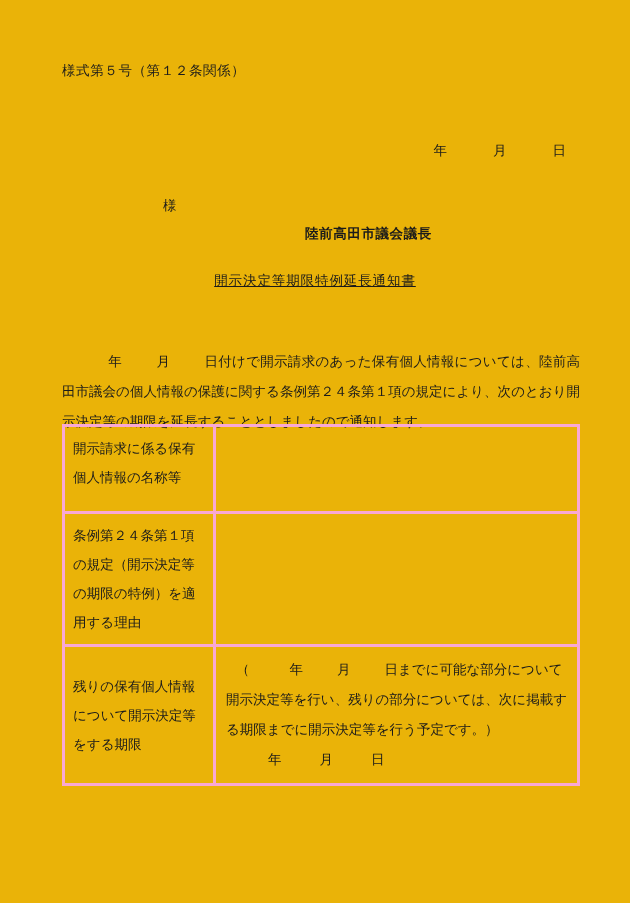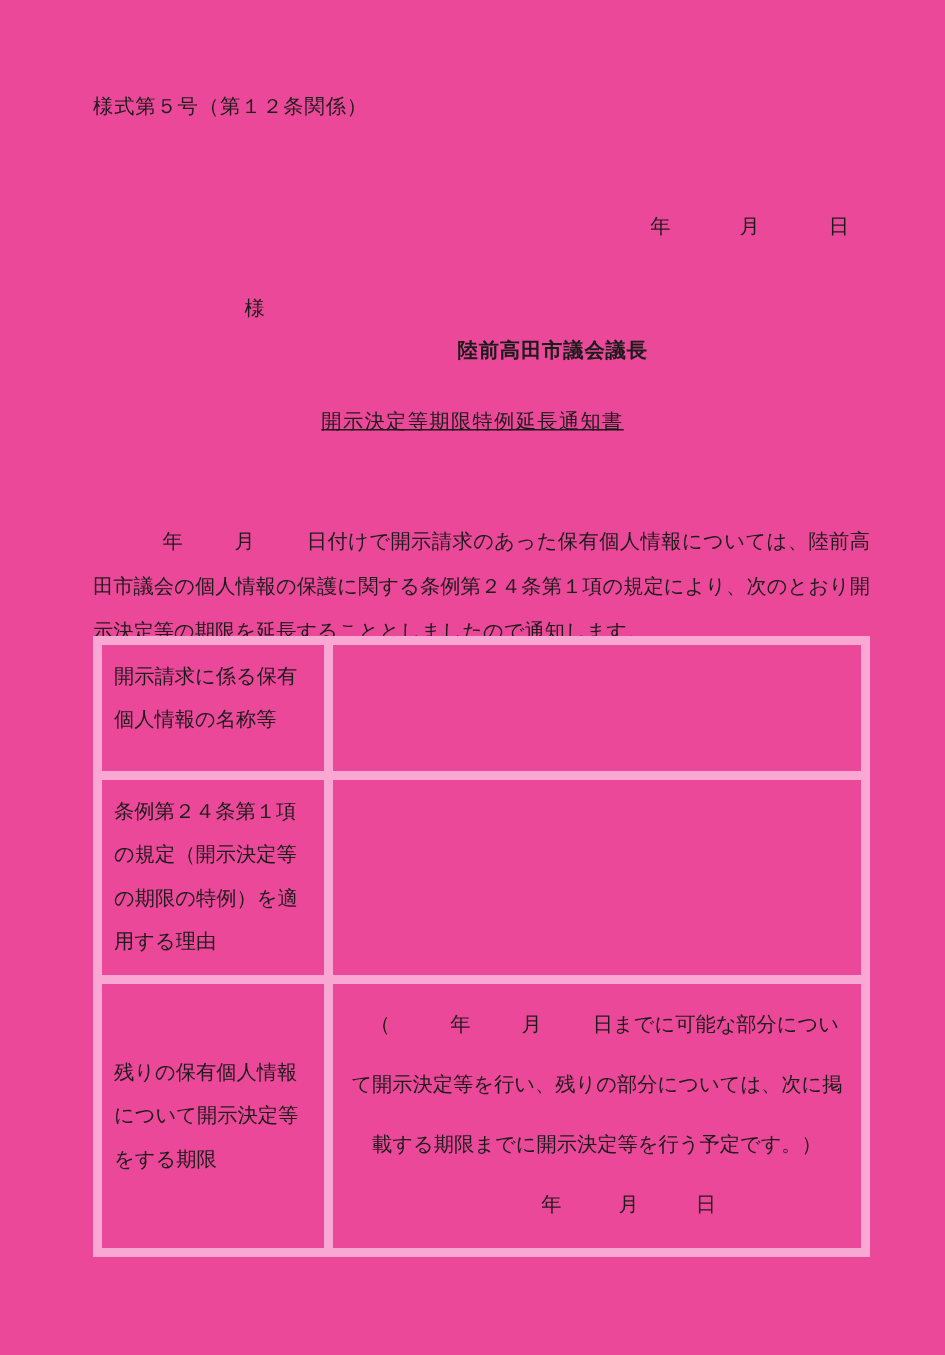--- a/index.html
+++ b/index.html
@@ -13,21 +13,21 @@
     height: 903px;
     position: relative;
     font-family: "DejaVu Serif", "Liberation Serif", serif;
     color: #1b1b1b;
     -webkit-font-smoothing: antialiased;
   }
 
   .page {
     position: absolute;
     inset: 0;
-    background: #ec4899;
+    background: #eab308;
     overflow: hidden;
   }
 
   
   .form-number {
     position: absolute;
     left: 62px;
     top: 62px;
     font-size: 13.5px;
     letter-spacing: 0.6px;
@@ -107,38 +107,37 @@
   .form-table {
     position: absolute;
     left: 62px;
     top: 424px;
     width: 518px;
     border-collapse: collapse;
     table-layout: fixed;
     font-size: 13.5px;
   }
   .form-table td {
-    border: 6px solid #f9a8d4;
+    border: 3px solid #f9a8d4;
     vertical-align: top;
     padding: 0;
   }
   .form-table td.label-cell {
     width: 134px;
     padding: 7px 6px 7px 8px;
     line-height: 29px;
   }
   .form-table td.label-cell.centered-v {
     vertical-align: middle;
     padding-top: 4px;
     padding-bottom: 4px;
   }
   .form-table td.value-cell {
     padding: 7px 10px 9px 10px;
-    line-height: 40px;
-    text-align: center;
+    line-height: 30px;
   }
   .row-1 .label-cell { height: 70px; }
   .row-2 .label-cell { height: 96px; }
   .row-3 .label-cell { height: 88px; }
   .value-cell .paren-indent { display: inline-block; width: 10px; }
   .value-cell .g1 { display: inline-block; width: 40px; }
   .value-cell .g2 { display: inline-block; width: 34px; }
   .value-cell .g3 { display: inline-block; width: 34px; }
   .value-cell .final-date { display: block; padding-left: 42px; }
   .value-cell .final-date .s { display: inline-block; width: 38px; }

